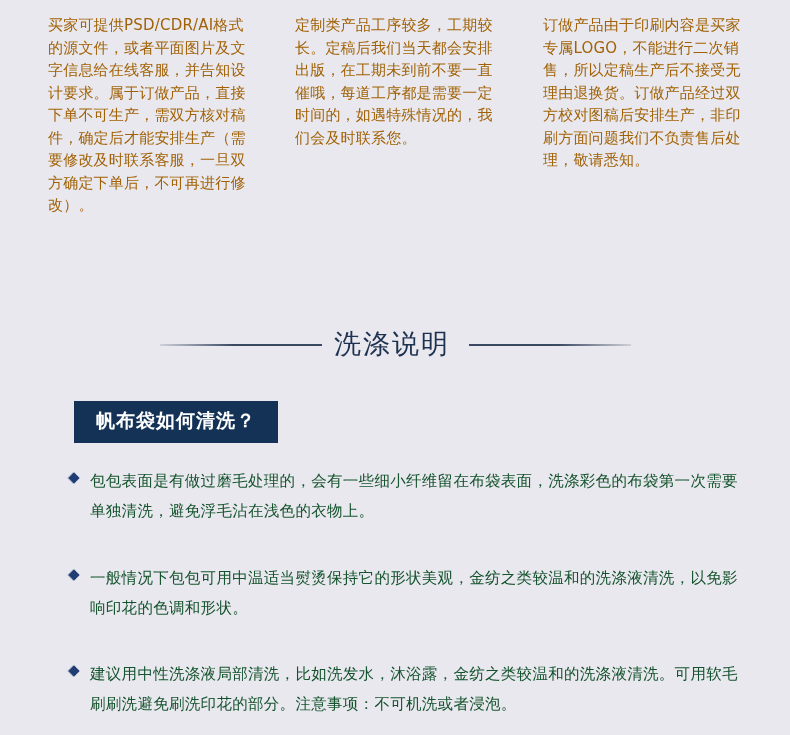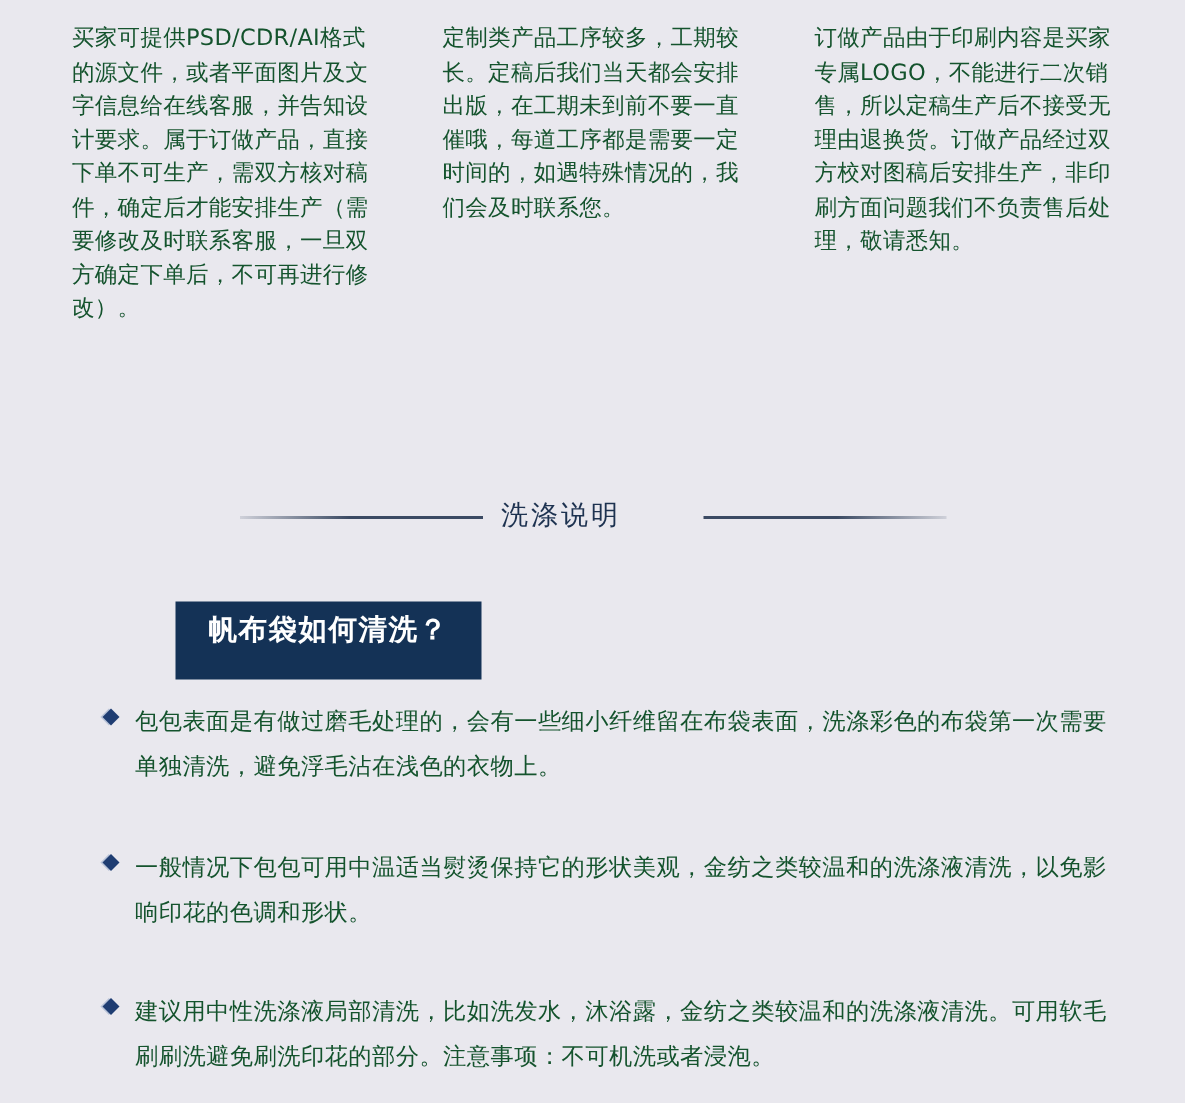--- a/index.html
+++ b/index.html
@@ -14,21 +14,21 @@
       color: #1f3350;
       position: relative;
       overflow: hidden;
     }
     .col {
       position: absolute;
       top: 14px;
       width: 210px;
       font-size: 15px;
       line-height: 22.5px;
-      color: #14532d;
+      color: #a16207;
       letter-spacing: 0.2px;
     }
     .col-1 { left: 48px; }
     .col-2 { left: 295px; }
     .col-3 { left: 543px; }
 
     .section-title-wrap {
       position: absolute;
       top: 322px;
       left: 0;
@@ -47,40 +47,39 @@
     }
     .divider-right {
       left: 469px;
       width: 162px;
       background: linear-gradient(to right, #3b4a63, #3b4a63 55%, rgba(60,75,100,0.15));
     }
     .section-title {
       position: absolute;
       left: 334px;
       top: 2px;
-      font-size: 18px;
+      font-size: 27px;
       line-height: 40px;
       color: #1d3250;
       letter-spacing: 2px;
     }
 
     .sub-heading {
       position: absolute;
       left: 74px;
       top: 401px;
       width: 204px;
-      height: 52px;
+      height: 42px;
       background: #143256;
       color: #ffffff;
       font-size: 19px;
       font-weight: bold;
       line-height: 38px;
       text-align: center;
       letter-spacing: 1px;
-      margin-left: 43px;
     }
 
     .care-item {
       position: absolute;
       left: 66px;
       width: 680px;
     }
     .care-item-1 { top: 466px; }
     .care-item-2 { top: 563px; }
     .care-item-3 { top: 659px; }

